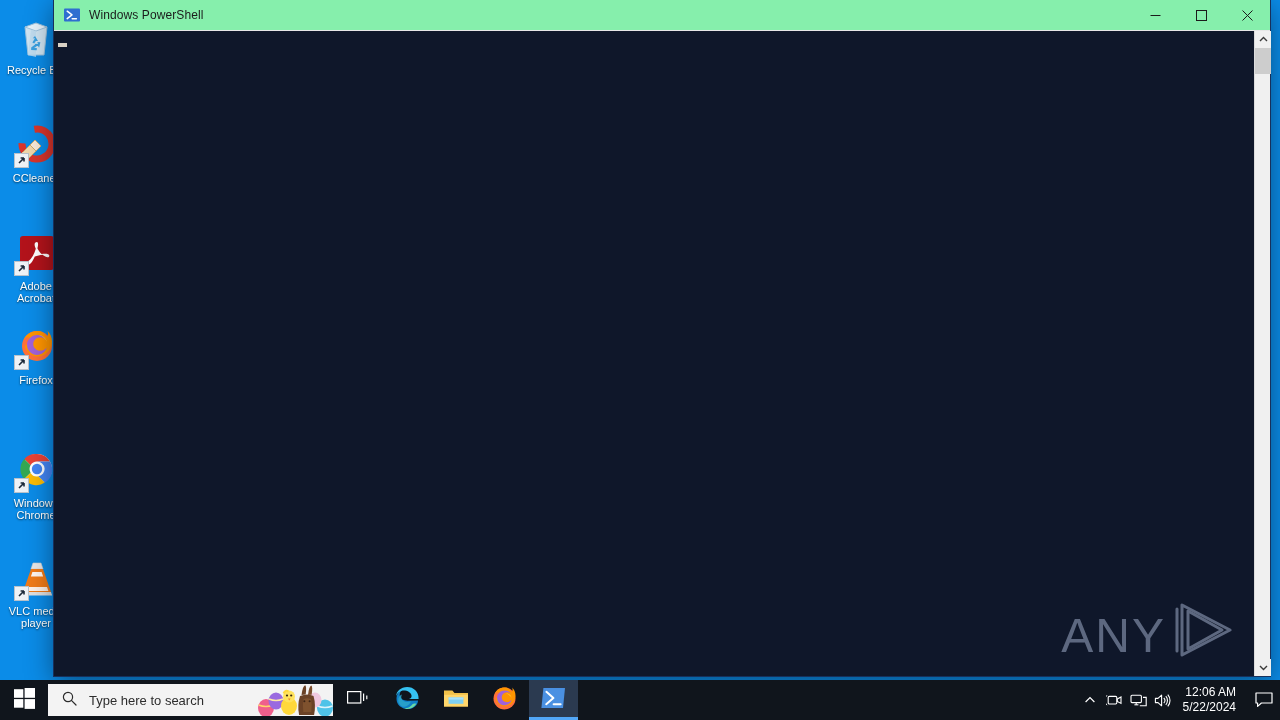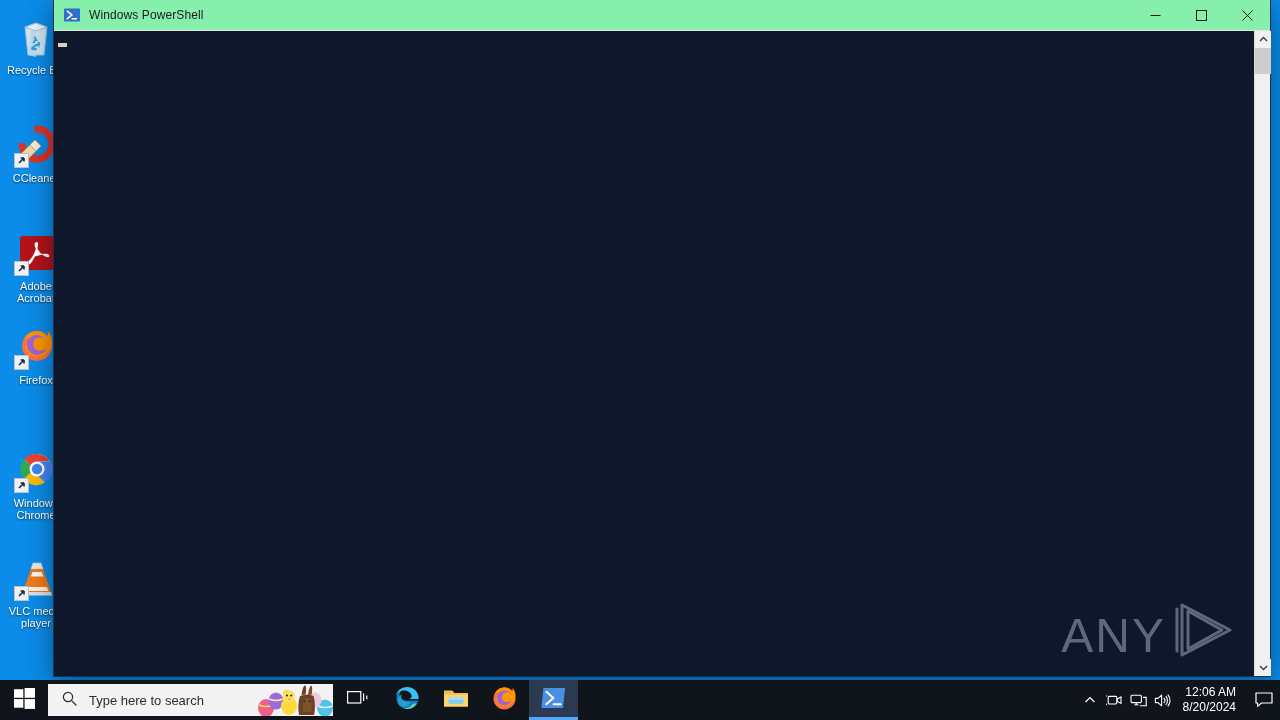--- a/index.html
+++ b/index.html
@@ -462,21 +462,21 @@
       <svg width="17" height="15" viewBox="0 0 17 15">
         <path d="M1.4 5.4 h2.6 L7.6 2.2 v10.6 L4 9.6 H1.4z" fill="none" stroke="#ffffff" stroke-width="1.1" stroke-linejoin="round"></path>
         <path d="M9.8 5 a3.6 3.6 0 0 1 0 5" fill="none" stroke="#ffffff" stroke-width="1.1"></path>
         <path d="M11.8 3.2 a6.4 6.4 0 0 1 0 8.6" fill="none" stroke="#ffffff" stroke-width="1.1"></path>
         <path d="M13.8 1.6 a9 9 0 0 1 0 11.8" fill="none" stroke="#ffffff" stroke-width="1.1"></path>
       </svg>
     </span>
 
     <div id="clock">
       <span>12:06 AM</span>
-      <span>8/20/2024</span>
+      <span>5/22/2024</span>
     </div>
 
     <span id="actionCenter">
       <svg width="18" height="16" viewBox="0 0 18 16">
         <path d="M1 1 H17 V11 H6.4 L2.6 14.4 V11 H1z" fill="none" stroke="#ffffff" stroke-width="1.2" stroke-linejoin="round"></path>
       </svg>
     </span>
   </div>
 </div>
 

